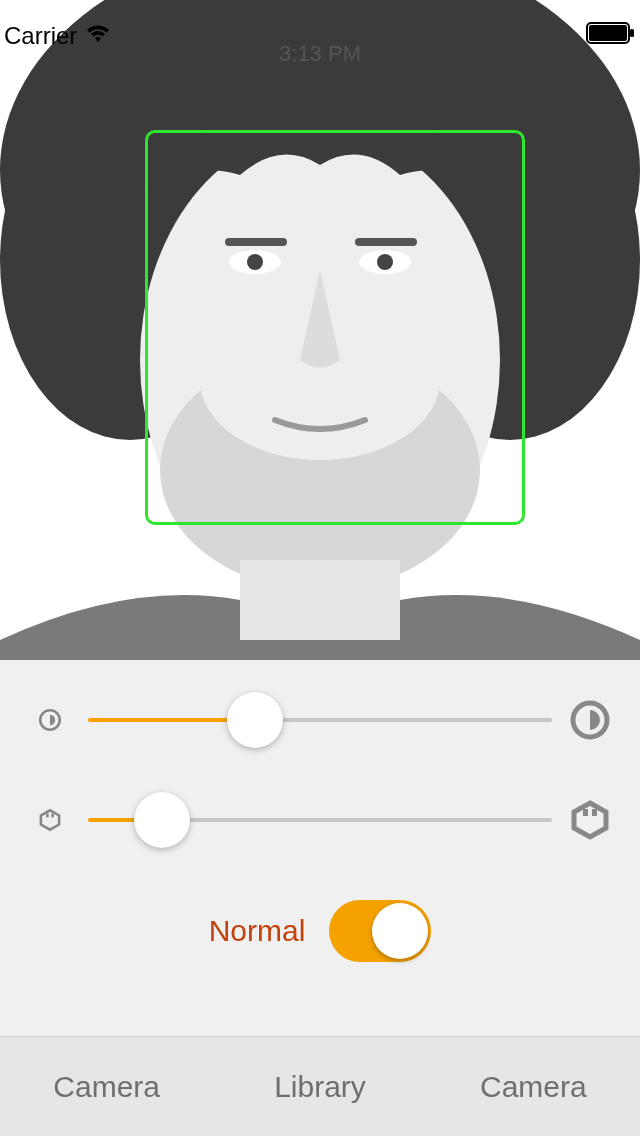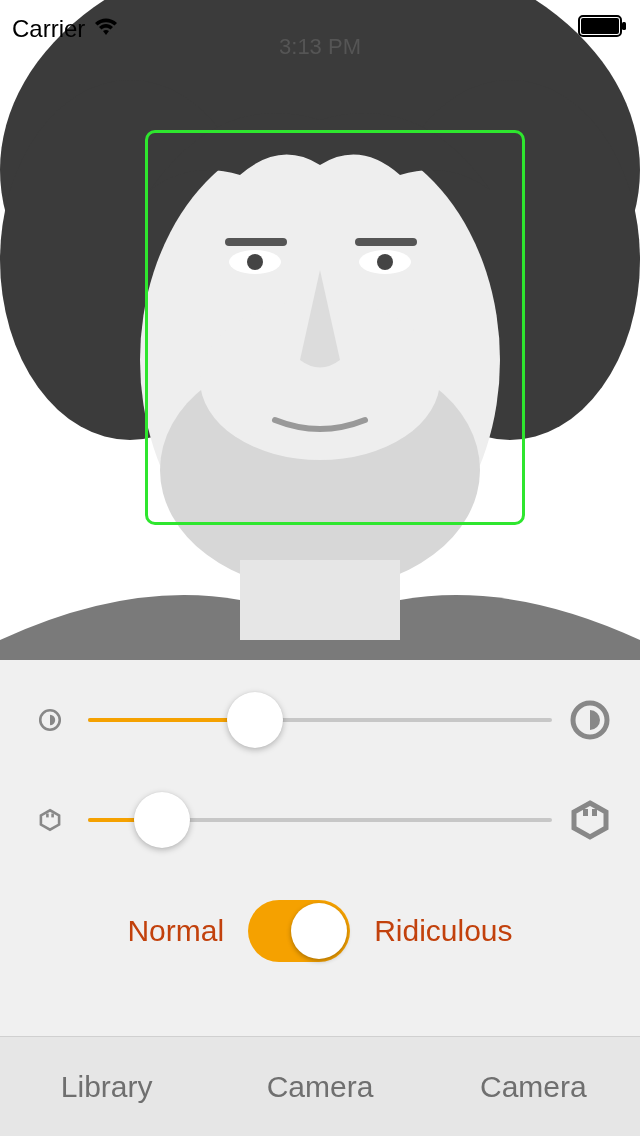--- a/index.html
+++ b/index.html
@@ -8,26 +8,26 @@
       height: 1136px;
       font-family: -apple-system, "Helvetica Neue", Helvetica, Arial, sans-serif;
       background: #fff;
       overflow: hidden;
       position: relative;
     }
 
     
     .status-bar {
       position: absolute;
-      top: 9px; left: 0; right: 0;
+      top: 16px; left: 0; right: 0;
       height: 40px;
       display: flex;
       align-items: center;
       justify-content: space-between;
-      padding: 0 12px;
+      padding: 0 4px;
       font-size: 24px;
       color: #000;
       z-index: 10;
     }
     .status-left { display: flex; align-items: center; gap: 8px; }
     .status-center { position: absolute; left: 50%; transform: translateX(-50%); color:#555; font-size:22px;margin-top:35px;}
     .status-right { display: flex; align-items: center; }
 
     
     .photo-area {
@@ -262,22 +262,21 @@
           <rect x="22" y="9" width="5" height="7" fill="#888"></rect>
         </svg>
     </div>
   </div>
 
   <div class="toggle-row">
     <span class="toggle-label">Normal</span>
     <div class="toggle">
       <div class="toggle-knob"></div>
     </div>
-    <span class="toggle-label">Ridiculous</span>
   </div>
 
 </div>
 
 <div class="toolbar">
+  <div class="toolbar-item">Camera</div>
   <div class="toolbar-item">Library</div>
   <div class="toolbar-item">Camera</div>
-  <div class="toolbar-item">Camera</div>
 </div>
 
 </body></html>

